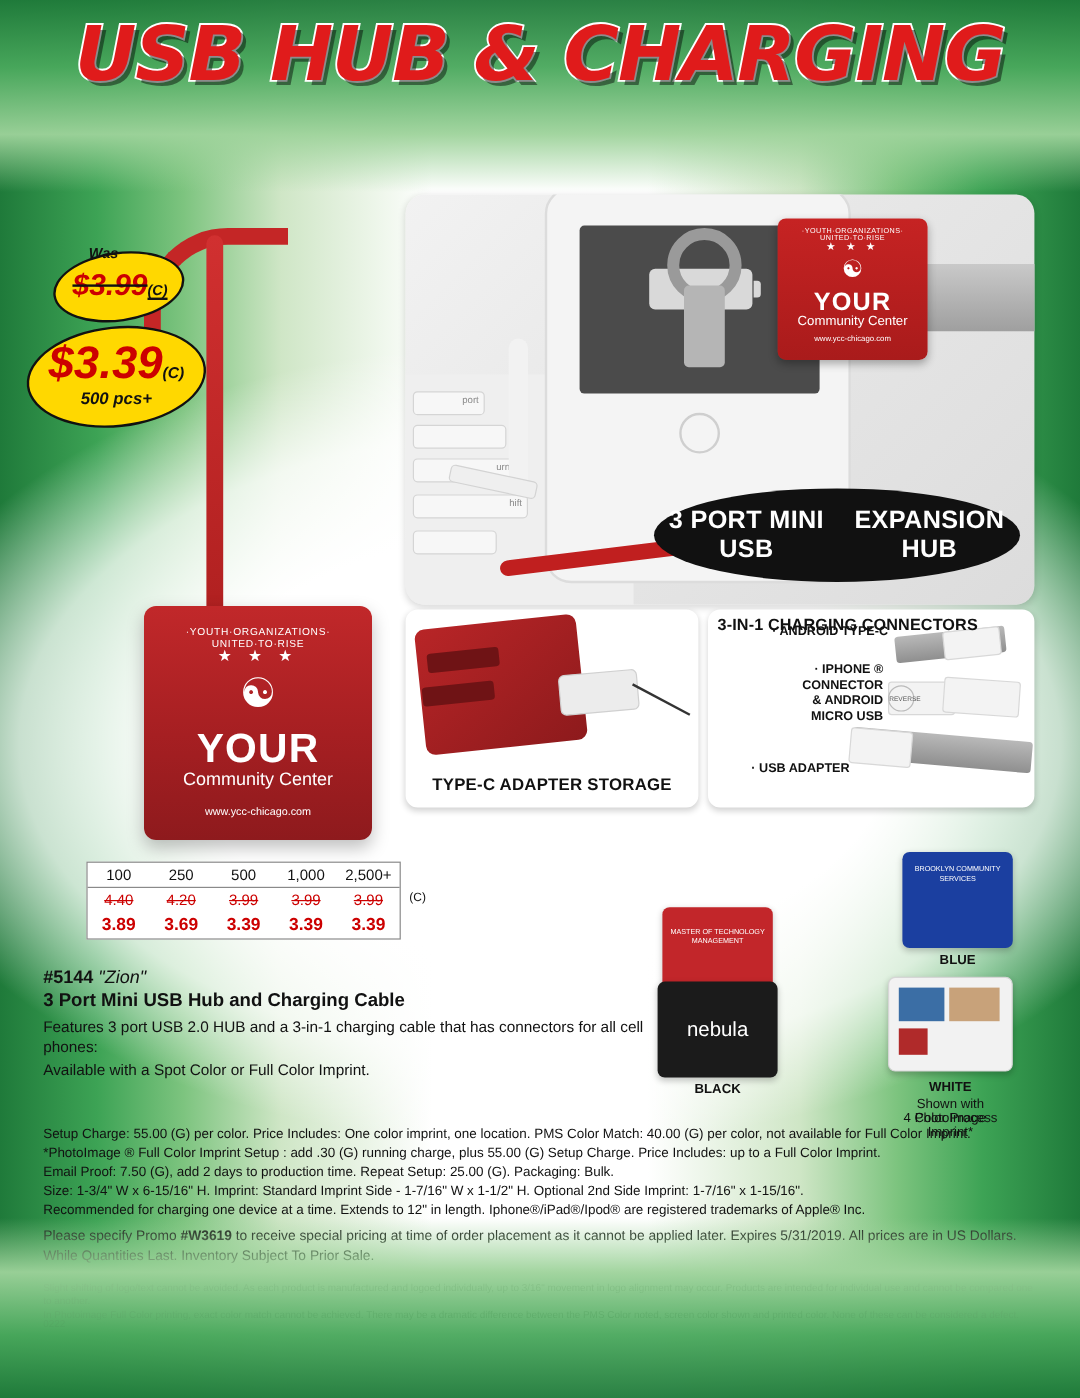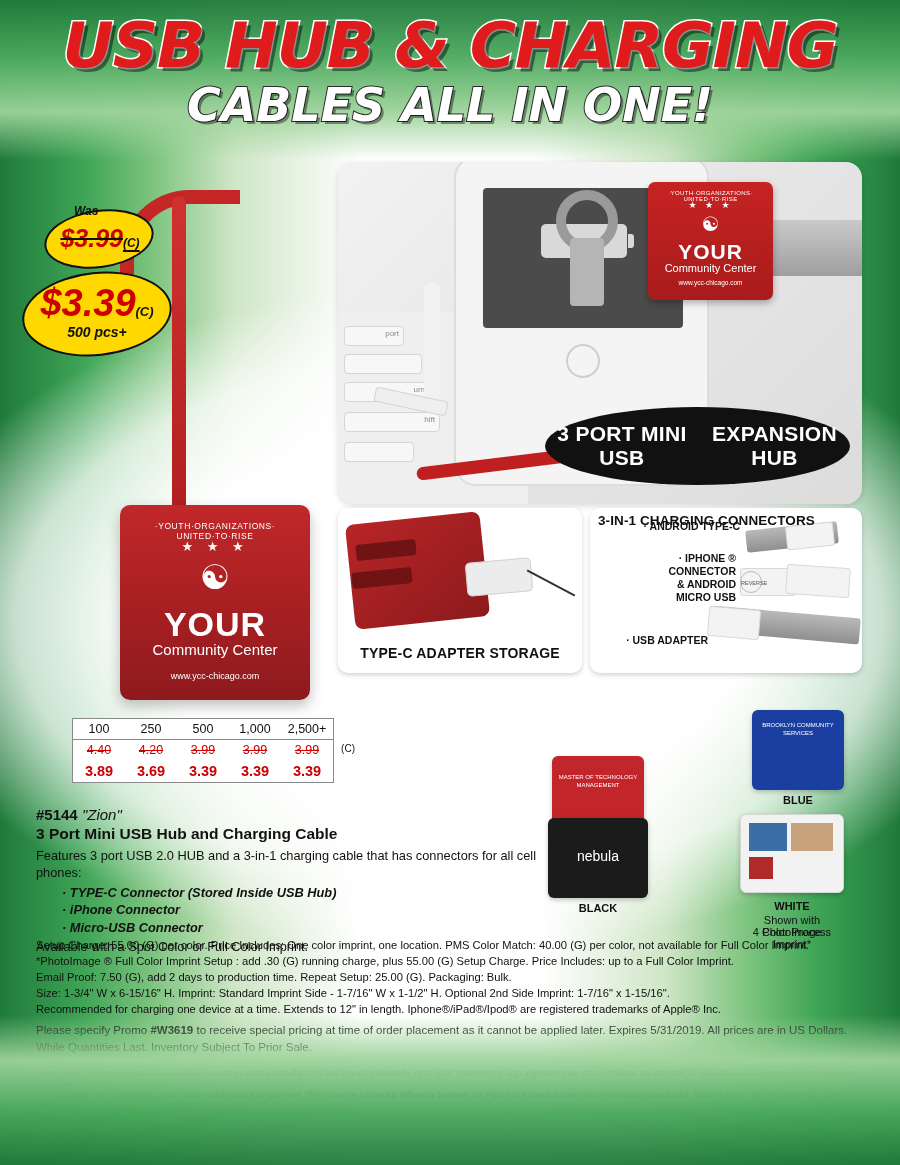--- a/index.html
+++ b/index.html
@@ -317,21 +317,20 @@
   .code { position:absolute; left:36px; top:1098px; font-size:8.3px; color:#111; }
 </style>
 </head>
 <body>
 
 <div class="page">
 <div class="inner">
 
   <div class="headline">
     <div class="l1">USB HUB &amp; CHARGING</div>
-    <div class="l2">CABLES ALL IN ONE!</div>
   </div>
 
   <div class="price-was">
     <div class="burst"></div>
     <div class="wastxt">Was</div>
     <div class="amt"><span>$3.99</span><span class="cc">(C)</span></div>
   </div>
 
   <div class="price-now">
     <div class="burst2"></div>
@@ -458,21 +457,21 @@
 
   <div class="sw" style="left:752px; top:710px; width:92px; height:80px;">
     <div class="chip" style="background:#1b3fa0;">
       <div style="position:absolute; left:0; top:12px; width:100%; text-align:center; color:#fff; font-size:6px; line-height:1.25;">BROOKLYN COMMUNITY SERVICES</div>
     </div>
     <div class="cap" style="top:84px;">BLUE</div>
   </div>
 
   <div class="sw" style="left:548px; top:818px; width:100px; height:80px;">
     <div class="chip" style="background:#1b1b1b;">
-      <div style="position:absolute; left:0; top:30px; width:100%; text-align:center; color:#fff; font-size:14px;">nebula</div>
+      <div style="position:absolute; left:0; top:30px; width:100%; text-align:center; color:#fff; font-size:17px;">nebula</div>
     </div>
     <div class="cap" style="top:84px;">BLACK</div>
   </div>
 
   <div class="sw" style="left:740px; top:814px; width:104px; height:79px;">
     <div class="chip" style="background:#f2f2f2; border:1px solid #d6d6d6;">
       <div style="position:absolute; left:8px; top:8px; width:38px; height:28px; background:#3b6ea5;"></div>
       <div style="position:absolute; left:50px; top:8px; width:42px; height:28px; background:#c8a27a;"></div>
       <div style="position:absolute; left:8px; top:42px; width:24px; height:22px; background:#b02a2a;"></div>
     </div>
@@ -481,25 +480,20 @@
     <div class="cap" style="top:112px; font-weight:normal;">4 Color Process Imprint*</div>
   </div>
 
   <div class="copy">
     <div class="sku">
       <span>#5144</span>
       <span class="q">"Zion"</span>
     </div>
     <div class="name">3 Port Mini USB Hub and Charging Cable</div>
     <div class="feat">Features 3 port USB 2.0 HUB and a 3-in-1 charging cable that has connectors for all cell phones:</div>
-    <ul>
-      <li>TYPE-C Connector (Stored Inside USB Hub)</li>
-      <li>iPhone Connector</li>
-      <li>Micro-USB Connector</li>
-    </ul>
     <div class="avail">Available with a Spot Color or Full Color Imprint.</div>
   </div>
 
   <div class="terms">
     <div>Setup Charge: 55.00 (G) per color. Price Includes: One color imprint, one location. PMS Color Match: 40.00 (G) per color, not available for Full Color Imprint.</div>
     <div>*PhotoImage ® Full Color Imprint Setup : add .30 (G) running charge, plus 55.00 (G) Setup Charge. Price Includes: up to a Full Color Imprint.</div>
     <div>Email Proof: 7.50 (G), add 2 days to production time. Repeat Setup: 25.00 (G). Packaging: Bulk.</div>
     <div>Size: 1-3/4" W x 6-15/16" H. Imprint: Standard Imprint Side - 1-7/16" W x 1-1/2" H. Optional 2nd Side Imprint: 1-7/16" x 1-15/16".</div>
     <div>Recommended for charging one device at a time. Extends to 12" in length.  Iphone®/iPad®/Ipod® are registered trademarks of Apple® Inc.</div>
   </div>

